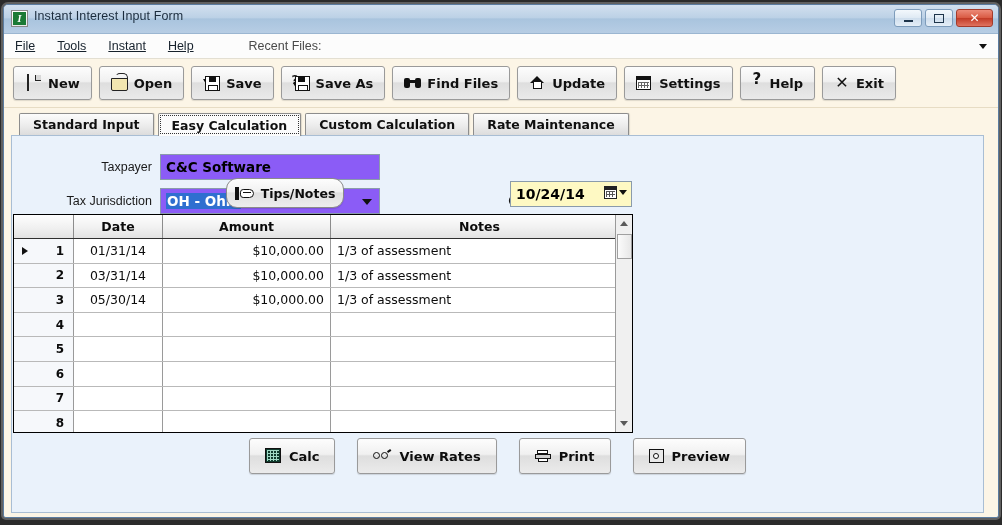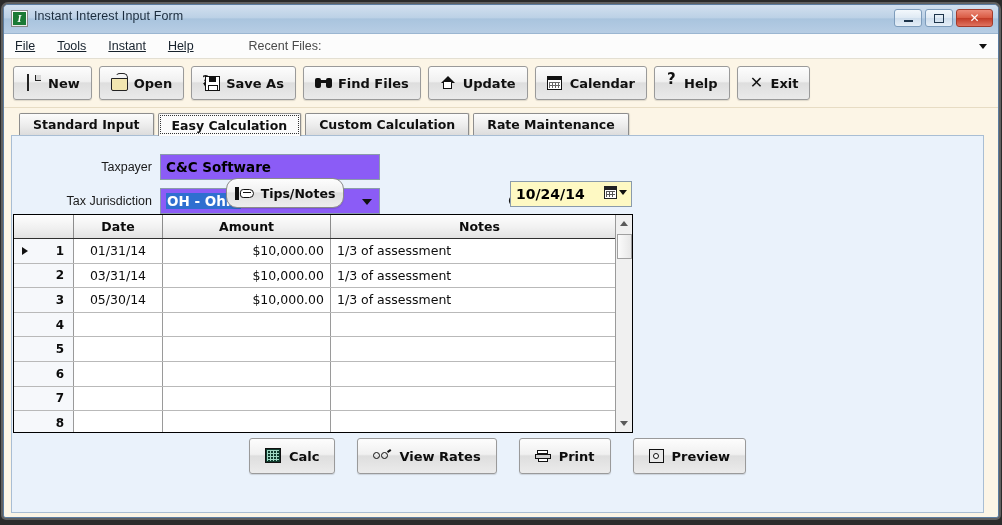--- a/index.html
+++ b/index.html
@@ -231,20 +231,27 @@
       <span>New</span>
     </div>
     <div class="tbtn">
       <span class="ico">
           <span class="ic-folder"></span>
         </span>
       <span>Open</span>
     </div>
     <div class="tbtn">
       <span class="ico">
+          <span class="ic-arrowdown"></span>
+          <span class="ic-disk"></span>
+        </span>
+      <span>Save</span>
+    </div>
+    <div class="tbtn">
+      <span class="ico">
           <span class="ic-qmark">?</span>
           <span class="ic-arrowdown" style="top:8px"></span>
           <span class="ic-disk"></span>
         </span>
       <span>Save As</span>
     </div>
     <div class="tbtn">
       <span class="ico">
           <span class="ic-binoc">
             <b></b>
@@ -257,21 +264,21 @@
     <div class="tbtn">
       <span class="ico">
           <span class="ic-house"></span>
         </span>
       <span>Update</span>
     </div>
     <div class="tbtn">
       <span class="ico">
           <span class="ic-cal"></span>
         </span>
-      <span>Calendar</span>
+      <span>Settings</span>
     </div>
     <div class="tbtn">
       <span class="ico" style="width:12px">
           <span class="ic-qmark" style="font-size:15px;top:-1px;left:1px">?</span>
         </span>
       <span>Help</span>
     </div>
     <div class="tbtn">
       <span class="ico" style="width:16px">
           <span class="ic-x">✕</span>

